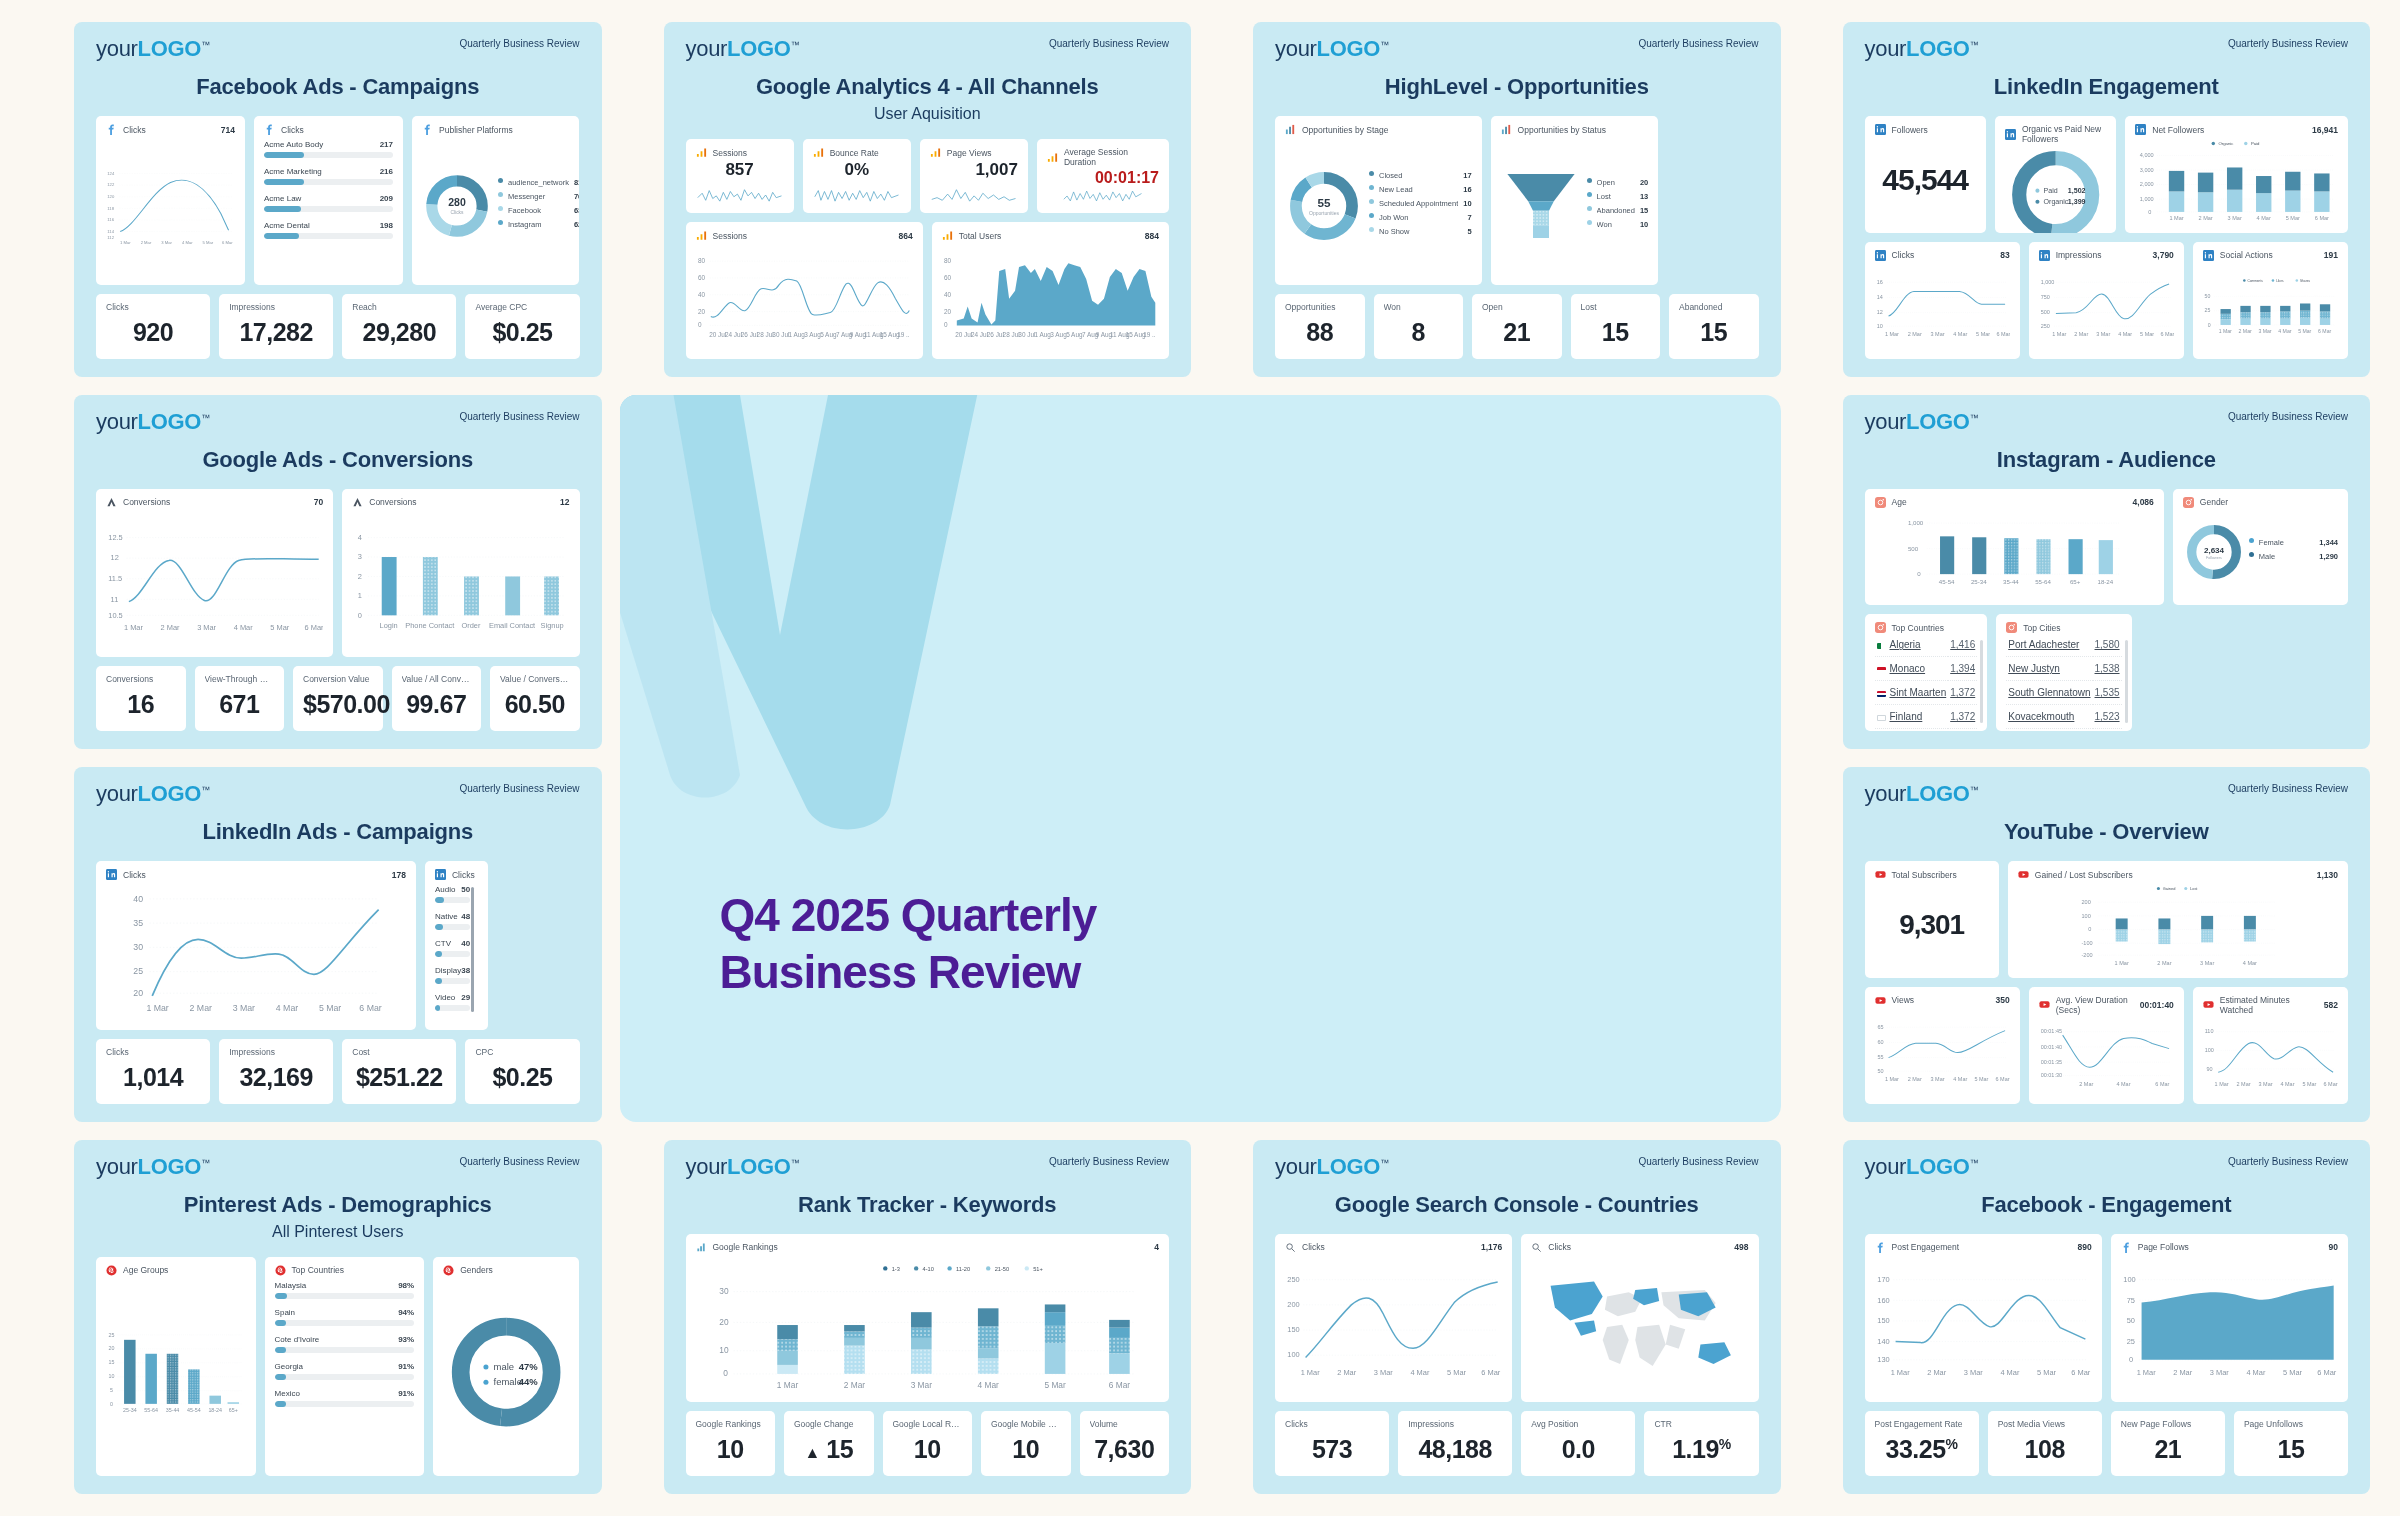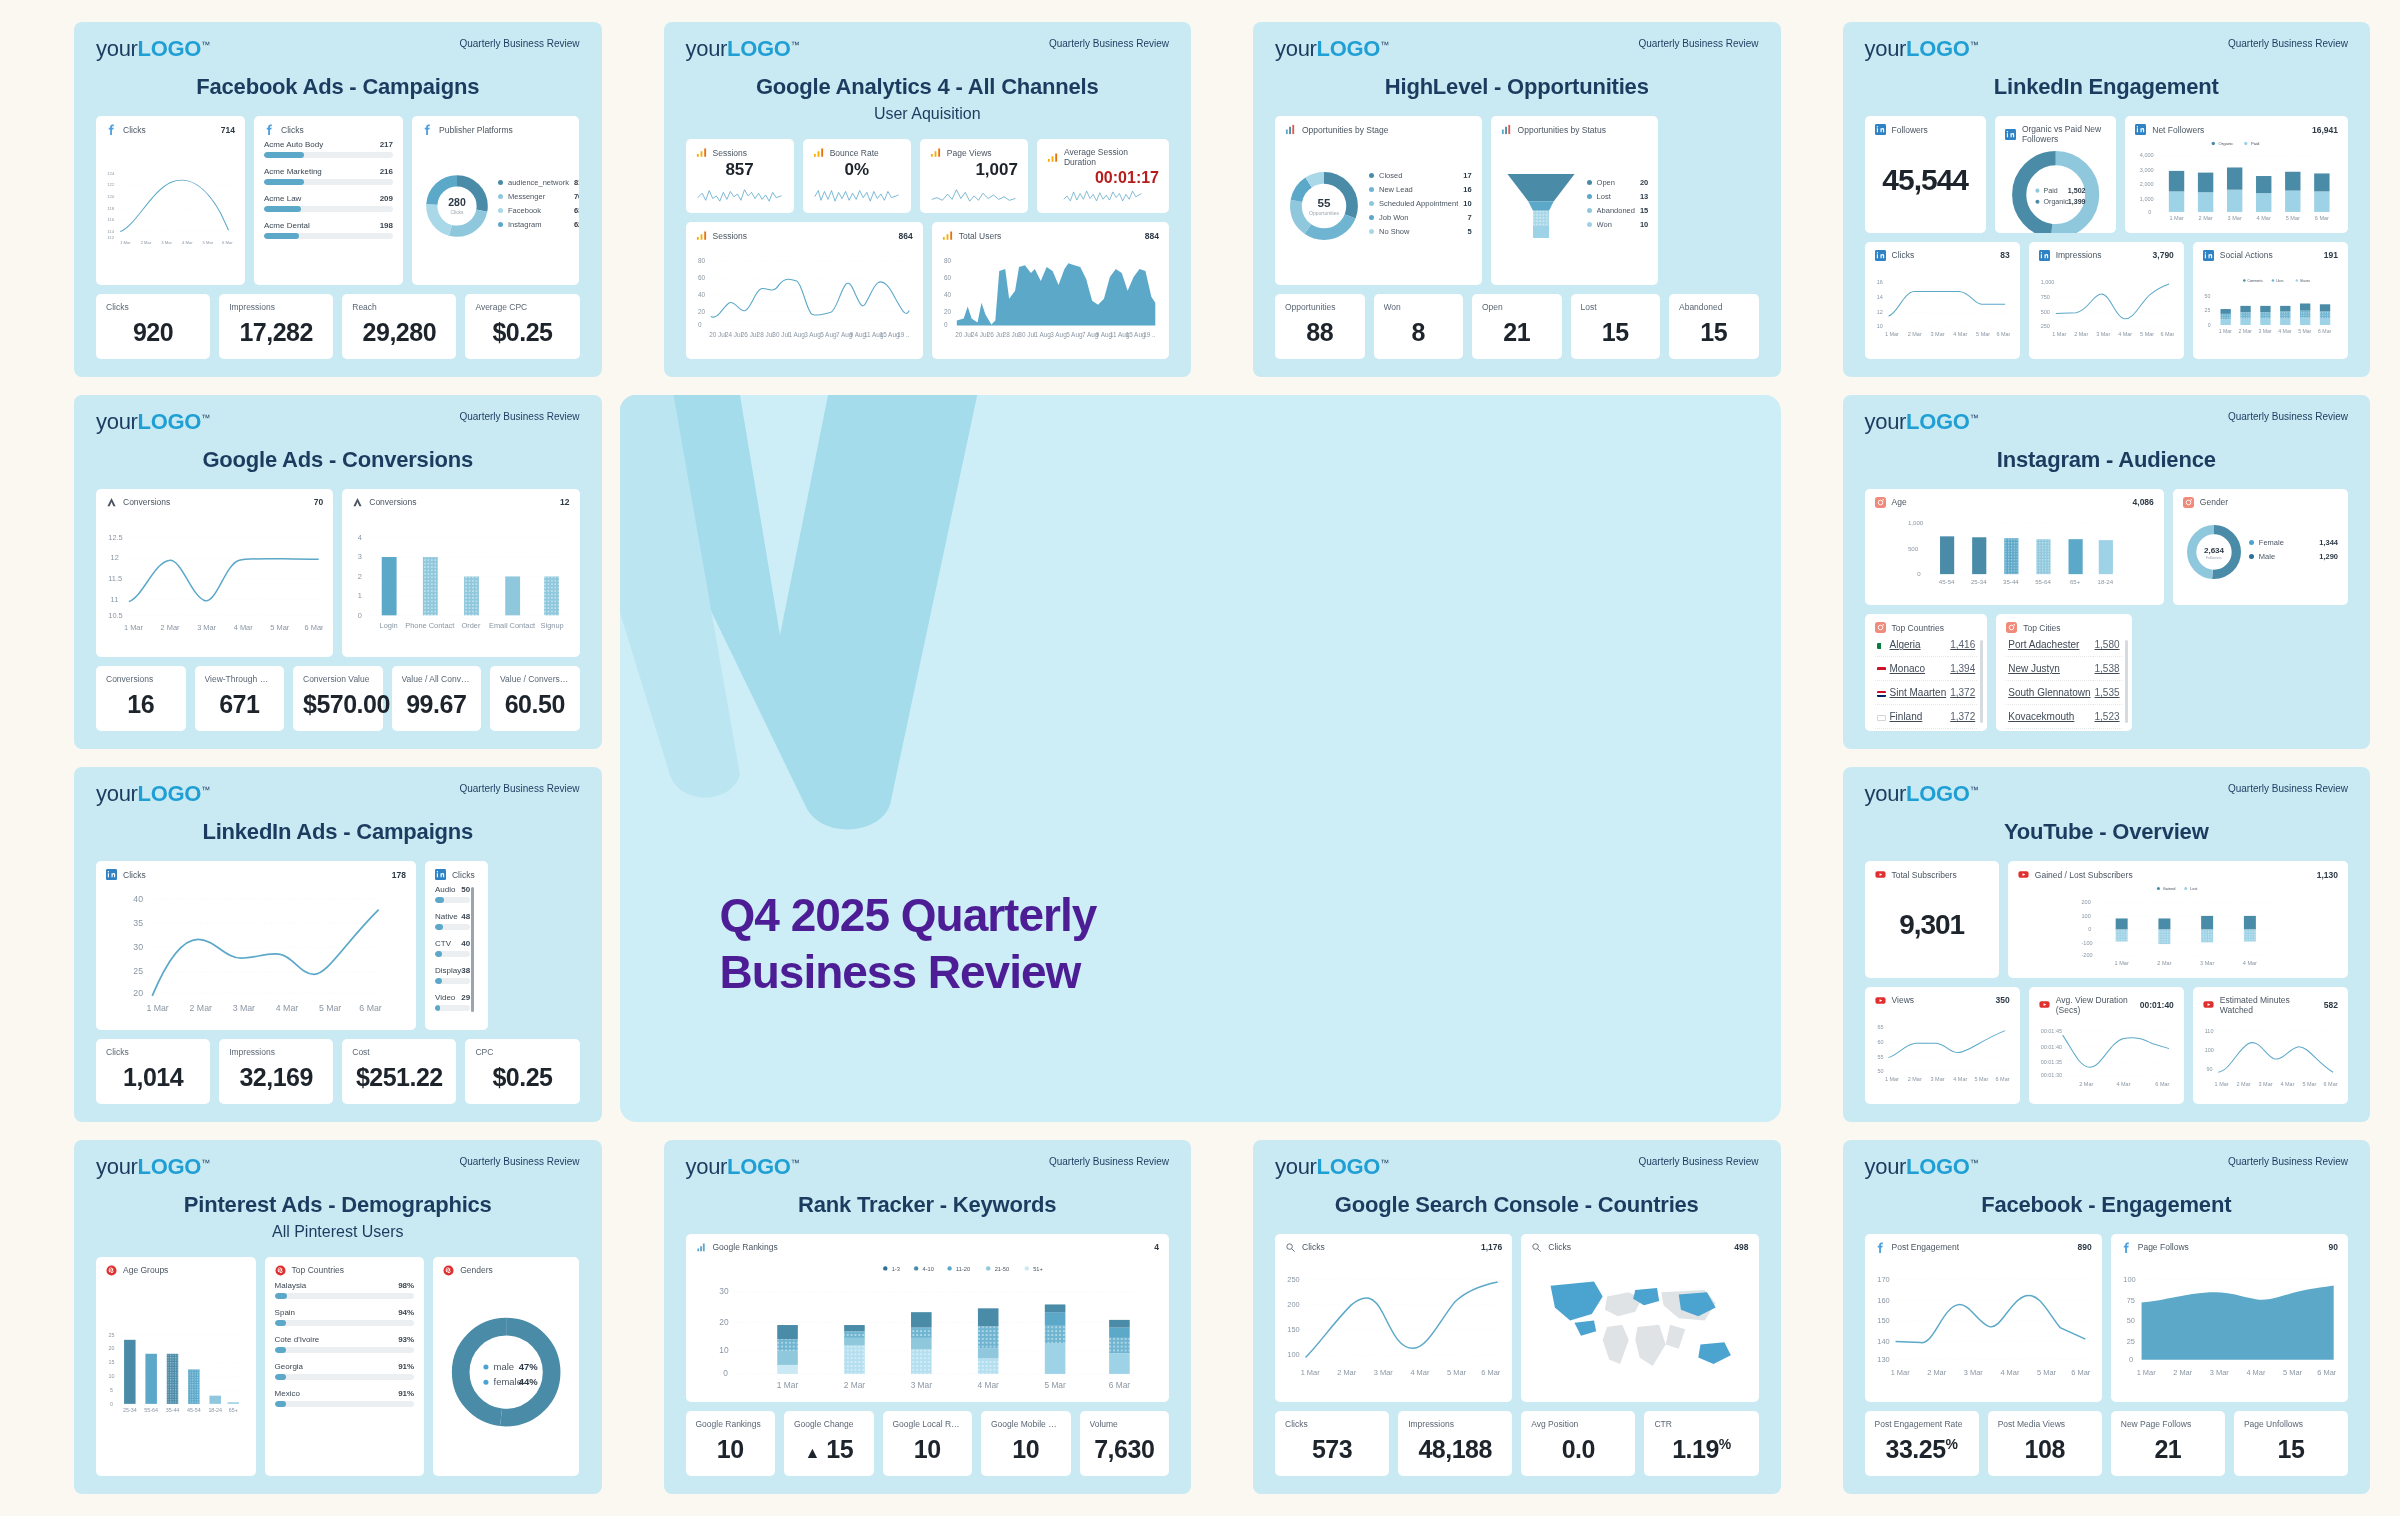--- a/index.html
+++ b/index.html
@@ -45,21 +45,21 @@
   .kpi { background:#fff; border-radius:5px; padding:8px 10px 12px 10px; flex:1; display:flex; flex-direction:column; justify-content:space-between; min-width:0; }
   .kpi-label { font-size:8.5px; color:#5a6673; white-space:nowrap; overflow:hidden; text-overflow:ellipsis; }
   .kpi-val { font-size:25px; font-weight:700; color:#1d242c; text-align:center; margin-top:6px; letter-spacing:-0.5px; }
   .kpi-val small { font-size:14px; vertical-align:super; }
   .bars { margin-top:5px; }
   .bar-row { margin-bottom:9px; }
   .bar-top { display:flex; justify-content:space-between; font-size:8px; color:#3b4busy; color:#3b4651; margin-bottom:3px; }
   .bar-track { height:6px; background:#eceff1; border-radius:3px; overflow:hidden; }
   .bar-fill { height:100%; background:#5ba8c9; border-radius:3px; }
   .legend { font-size:7.5px; color:#4a5561; }
-  .legend-row { display:flex; align-items:center; gap:5px; margin-bottom:5px; }
+  .legend-row { display:flex; align-items:flex-start; gap:5px; margin-bottom:5px; }
   .dot { width:5px; height:5px; border-radius:50%; flex:0 0 auto; }
   .legend-name { flex:1; white-space:nowrap; overflow:hidden; text-overflow:ellipsis; }
   .legend-val { font-weight:700; color:#2d3a46; }
   .axis-lbl { font-size:6.5px; fill:#8a96a3; }
   .hero {
     grid-column: 2 / 4; grid-row: 2 / 4;
     background:#cdeef7; border-radius:16px; position:relative; overflow:hidden;
     display:flex; flex-direction:column; justify-content:flex-end; padding:0 0 120px 100px;
   }
   .hero h1 { font-size:46px; line-height:1.25; font-weight:700; color:#4c1d95; margin:0; letter-spacing:-1px; max-width:680px; }

